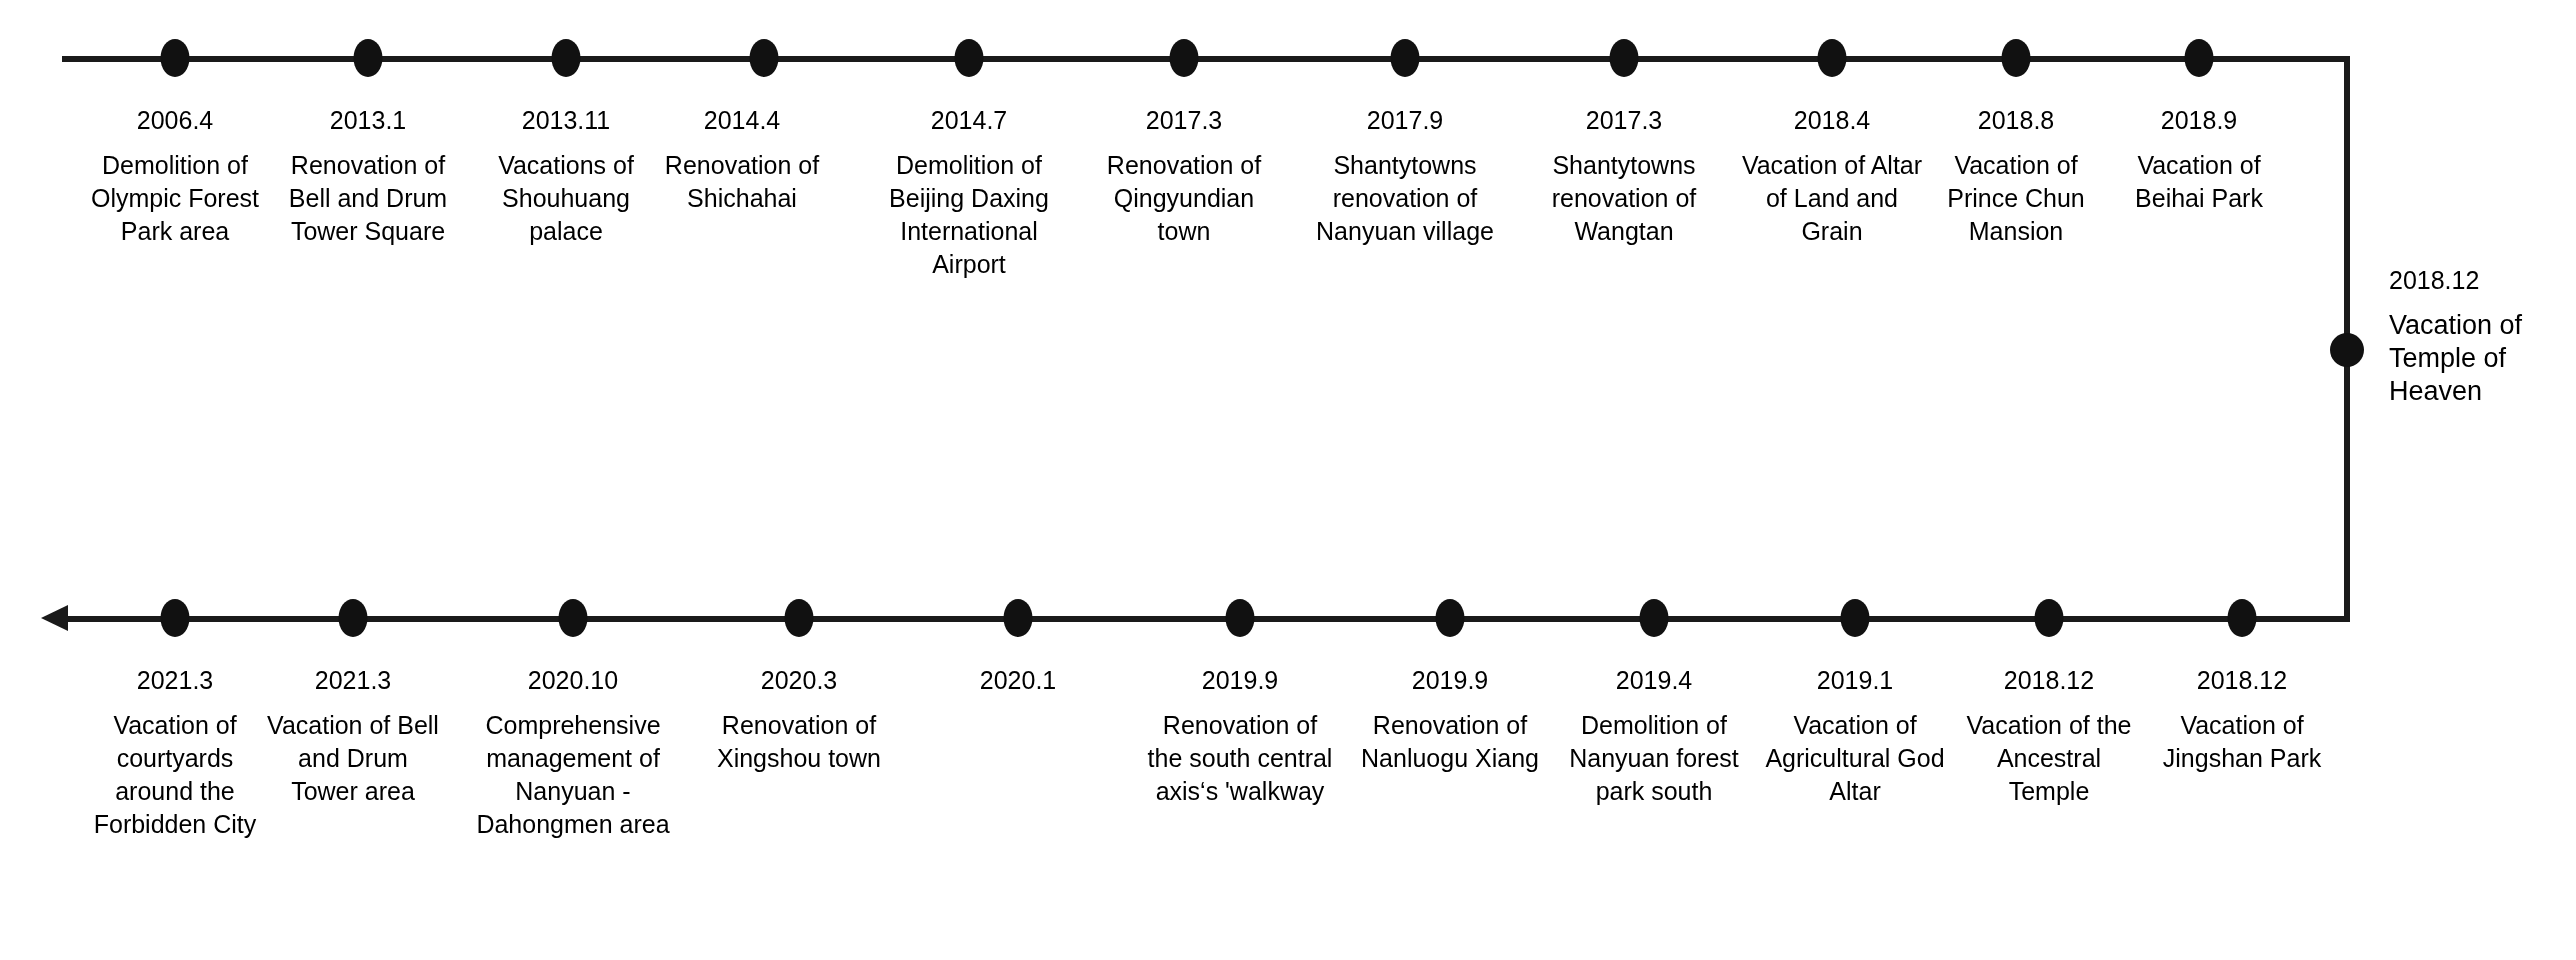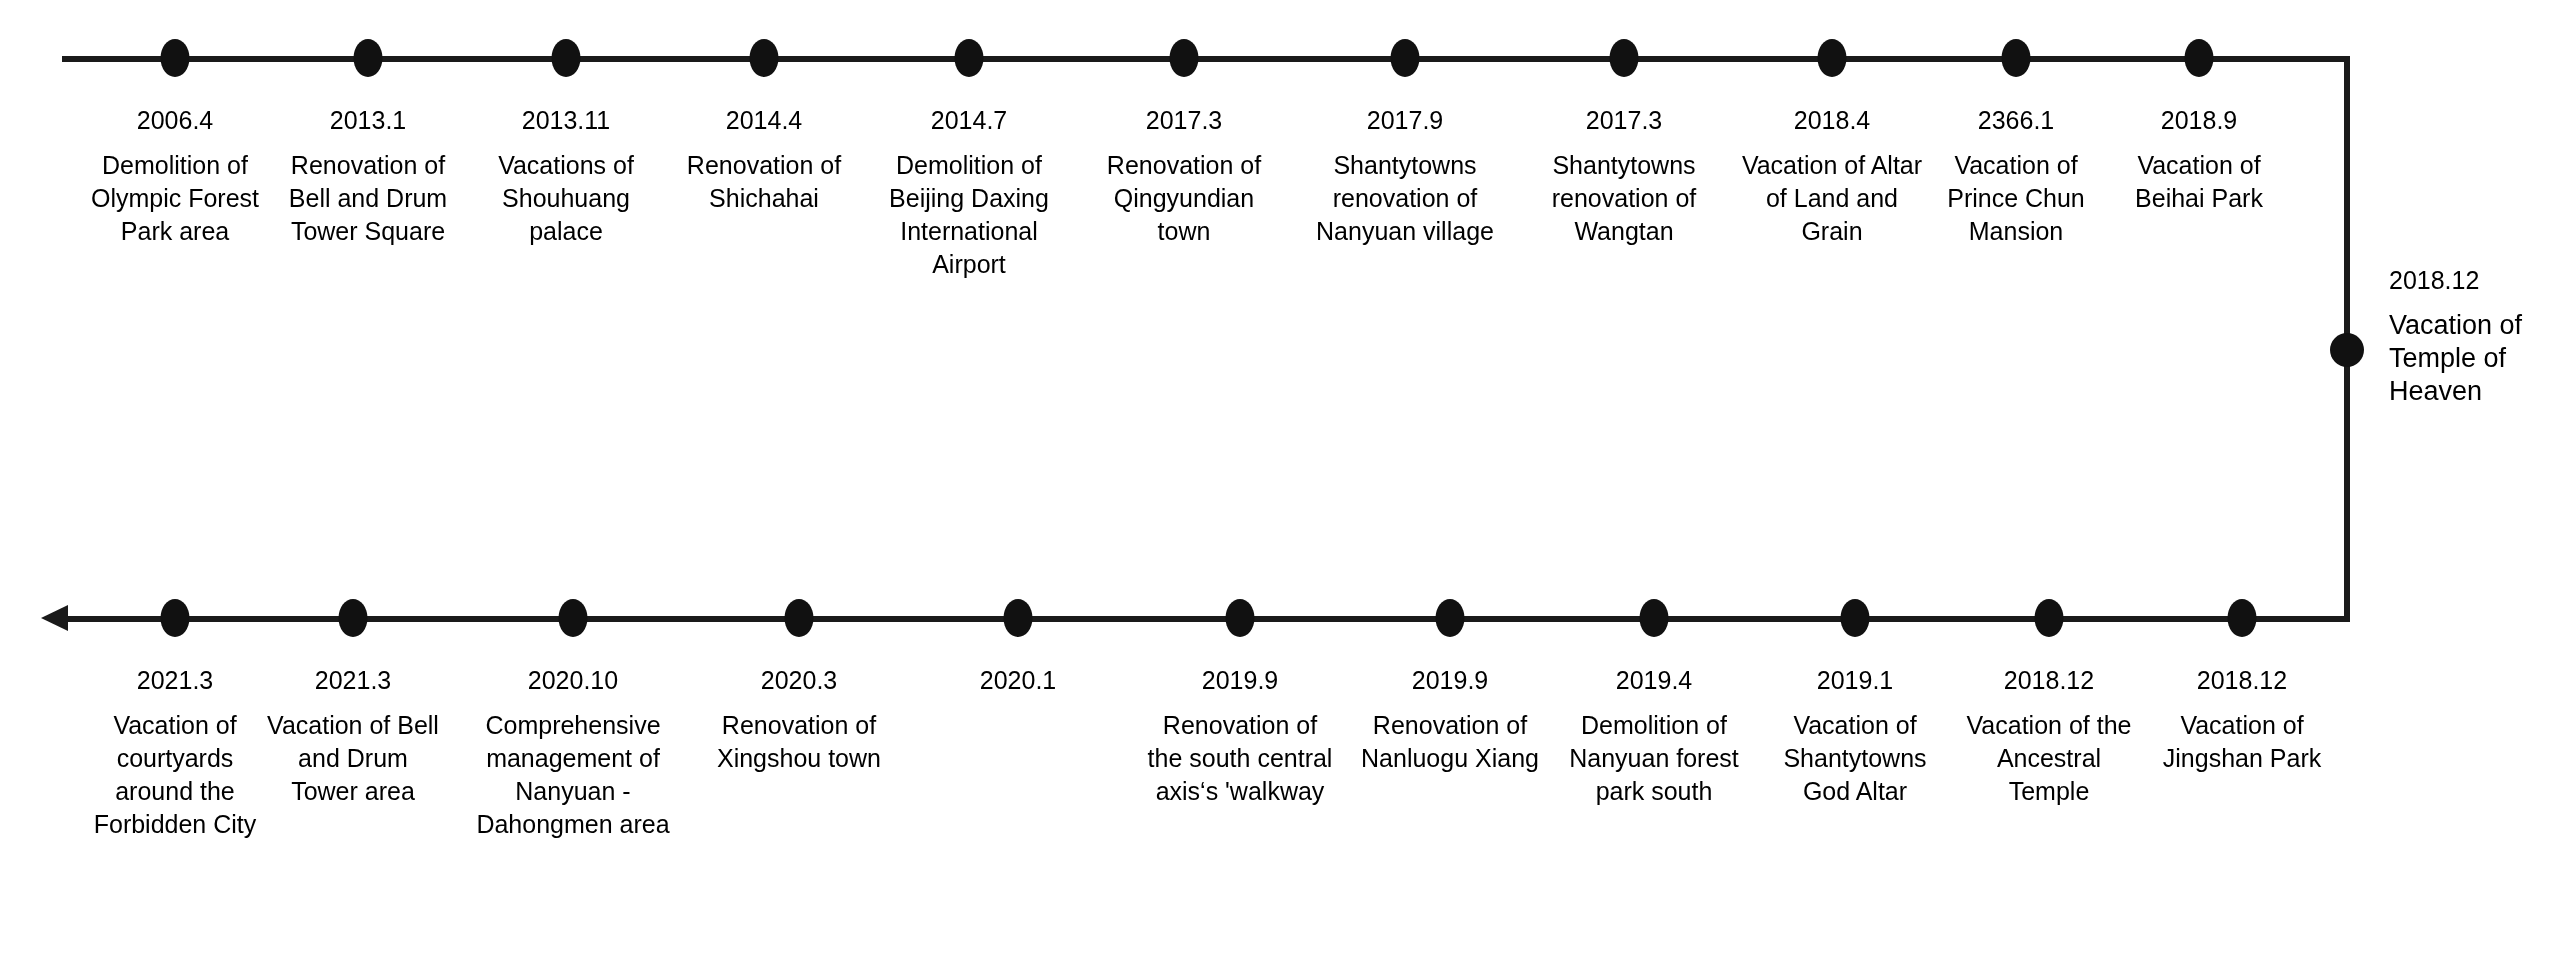--- a/index.html
+++ b/index.html
@@ -151,21 +151,21 @@
         <div class="event-label">Demolition of Olympic Forest Park area</div>
       </div>
       <div class="event top" style="left: 368px; width: 183px;">
         <div class="event-date">2013.1</div>
         <div class="event-label">Renovation of Bell and Drum Tower Square</div>
       </div>
       <div class="event top" style="left: 566px; width: 183px;">
         <div class="event-date">2013.11</div>
         <div class="event-label">Vacations of Shouhuang palace</div>
       </div>
-      <div class="event top" style="left: 764px; width: 183px; text-align: center;">
+      <div class="event top" style="left: 742px; width: 183px; text-align: center;">
         <div class="event-date">2014.4</div>
         <div class="event-label">Renovation of Shichahai</div>
       </div>
       <div class="event top" style="left: 969px; width: 183px;">
         <div class="event-date">2014.7</div>
         <div class="event-label">Demolition of Beijing Daxing International Airport</div>
       </div>
       <div class="event top" style="left: 1184px; width: 183px;">
         <div class="event-date">2017.3</div>
         <div class="event-label">Renovation of Qingyundian town</div>
@@ -176,21 +176,21 @@
       </div>
       <div class="event top" style="left: 1624px; width: 190px;">
         <div class="event-date">2017.3</div>
         <div class="event-label">Shantytowns renovation of Wangtan</div>
       </div>
       <div class="event top" style="left: 1832px; width: 186px;">
         <div class="event-date">2018.4</div>
         <div class="event-label">Vacation of Altar of Land and Grain</div>
       </div>
       <div class="event top" style="left: 2016px; width: 183px;">
-        <div class="event-date">2366.1</div>
+        <div class="event-date">2018.8</div>
         <div class="event-label">Vacation of Prince Chun Mansion</div>
       </div>
       <div class="event top" style="left: 2199px; width: 196px;">
         <div class="event-date">2018.9</div>
         <div class="event-label">Vacation of Beihai Park</div>
       </div>
       <div class="event bottom" style="left: 175px; width: 182px;">
         <div class="event-date">2021.3</div>
         <div class="event-label">Vacation of courtyards around the Forbidden City</div>
       </div>
@@ -216,21 +216,21 @@
       <div class="event bottom" style="left: 1450px; width: 190px;">
         <div class="event-date">2019.9</div>
         <div class="event-label">Renovation of Nanluogu Xiang</div>
       </div>
       <div class="event bottom" style="left: 1654px; width: 188px;">
         <div class="event-date">2019.4</div>
         <div class="event-label">Demolition of Nanyuan forest park south</div>
       </div>
       <div class="event bottom" style="left: 1855px; width: 191px;">
         <div class="event-date">2019.1</div>
-        <div class="event-label">Vacation of Shantytowns God Altar</div>
+        <div class="event-label">Vacation of Agricultural God Altar</div>
       </div>
       <div class="event bottom" style="left: 2049px; width: 179px;">
         <div class="event-date">2018.12</div>
         <div class="event-label">Vacation of the Ancestral Temple</div>
       </div>
       <div class="event bottom" style="left: 2242px; width: 179px;">
         <div class="event-date">2018.12</div>
         <div class="event-label">Vacation of Jingshan Park</div>
       </div>
       <div class="event side">

